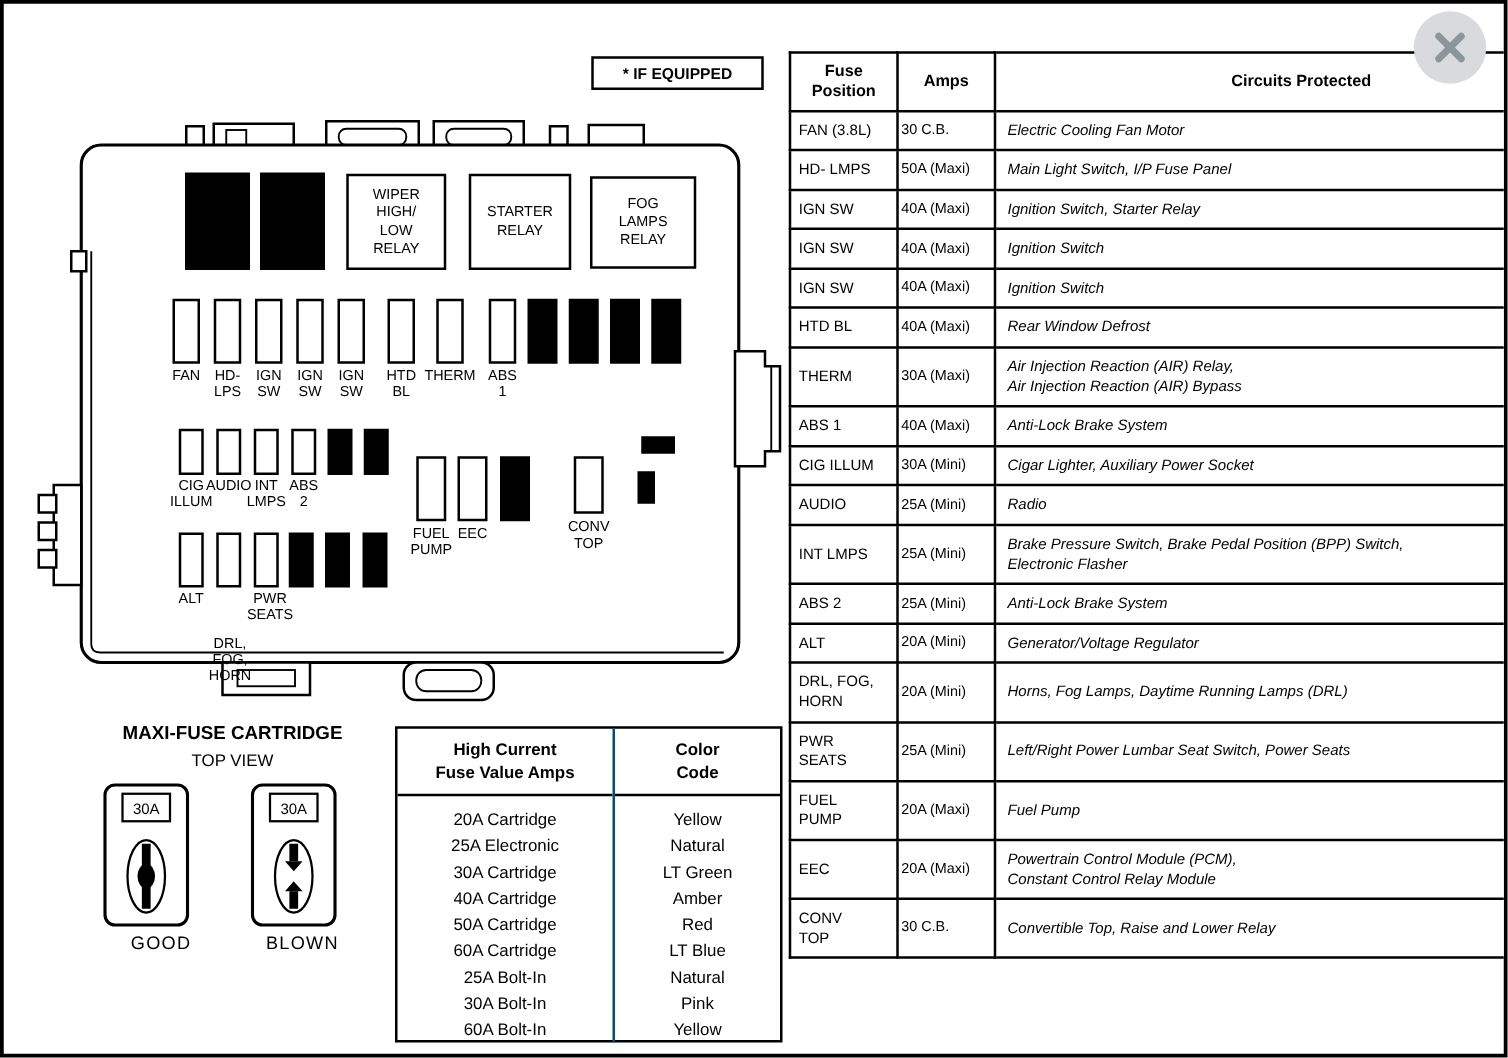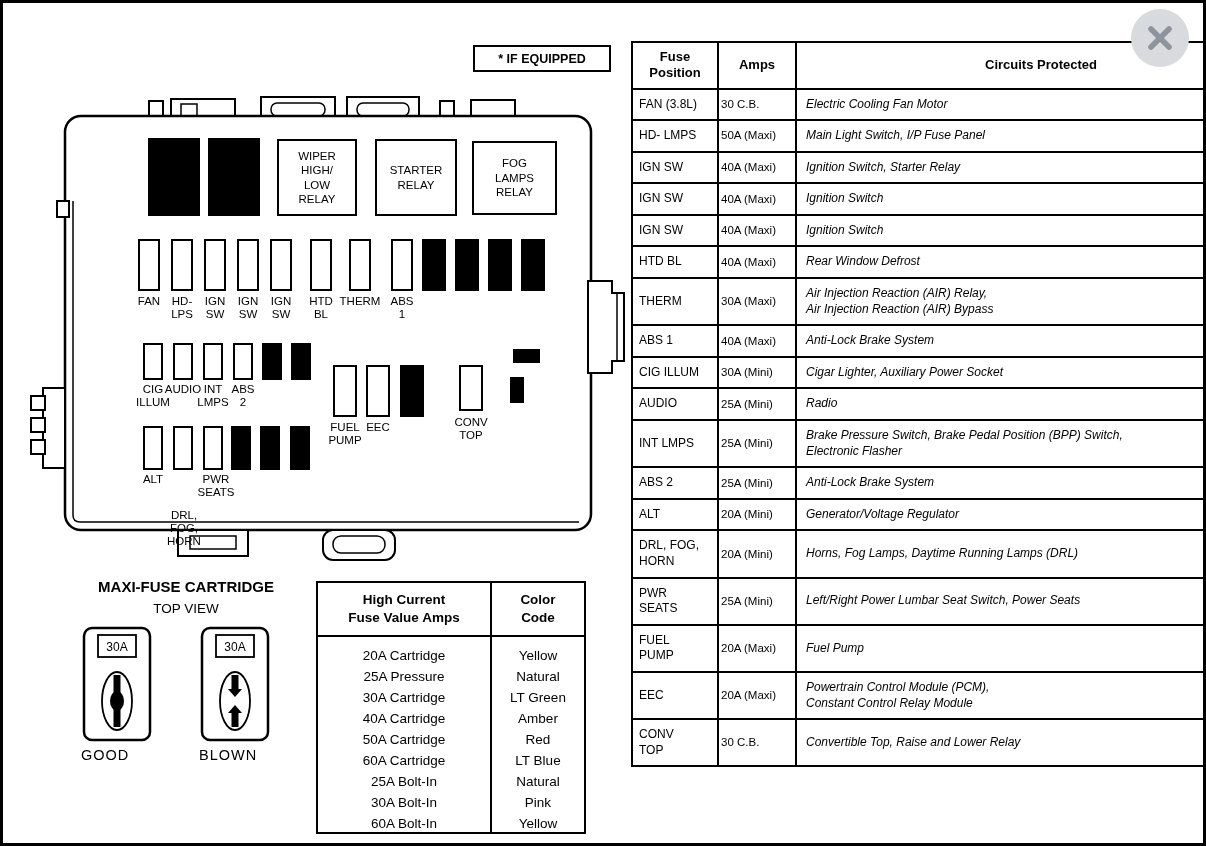--- a/index.html
+++ b/index.html
@@ -33,27 +33,27 @@
   td.pos { font-size:12px; padding:7px 6px; white-space:pre-line; }
   td.amp { font-size:11.5px; text-align:left; padding:7px 2px; white-space:pre-line; }
   td.cir { font-size:12px; padding:7px 9px; white-space:pre-line;font-style:italic; }
   col.c1 { width:86px; } col.c2 { width:78px; }
 
   
   .maxi-title { position:absolute; left:78px; top:575px; width:210px; font-size:15px; font-weight:bold; text-align:center; }
   .maxi-sub   { position:absolute; left:78px; top:598px; width:210px; text-align:center; font-size:13.5px; }
   .cartridge  { position:absolute; }
   .cartridge text { font-family:"Liberation Sans",sans-serif; font-size:12px; }
-  .maxi-caption { position:absolute; top:744px; width:72px; text-align:left; font-size:14.5px; letter-spacing:1px; }
-
-  
-  .color-table { position:absolute; left:313px; top:578px; width:270px; height:253px; border:2px solid #000;
+  .maxi-caption { position:absolute; top:744px; width:72px; text-align:right; font-size:14.5px; letter-spacing:1px; }
+
+  
+  .color-table { position:absolute; left:313px; top:578px; width:310px; height:253px; border:2px solid #000;
                  display:grid; grid-template-columns:172px 1fr; background:#fff; }
   .ct-col { display:flex; flex-direction:column; }
-  .ct-right { border-left:2px solid #000000; }
+  .ct-right { border-left:2px solid #0c4a6e; }
   .ct-header { height:54px; border-bottom:2px solid #000; display:flex; align-items:center; justify-content:center;
                text-align:center; font-weight:bold; font-size:13.5px; white-space:pre-line; line-height:1.3; }
   .ct-body { padding-top:8px; text-align:center; font-size:13.5px; line-height:21px; }
 </style>
 </head>
 <body>
 
 <div class="page">
 
   <div class="close-btn">
@@ -205,21 +205,21 @@
 
   <div class="maxi-caption" style="left:78px;">GOOD</div>
   <div class="maxi-caption" style="left:196px;">BLOWN</div>
 
   <div class="color-table">
     <div class="ct-col">
       <div class="ct-header">High Current
 Fuse Value Amps</div>
       <div class="ct-body">
         <div>20A Cartridge</div>
-        <div>25A Pressure</div>
+        <div>25A Electronic</div>
         <div>30A Cartridge</div>
         <div>40A Cartridge</div>
         <div>50A Cartridge</div>
         <div>60A Cartridge</div>
         <div>25A Bolt-In</div>
         <div>30A Bolt-In</div>
         <div>60A Bolt-In</div>
       </div>
     </div>
     <div class="ct-col ct-right">

